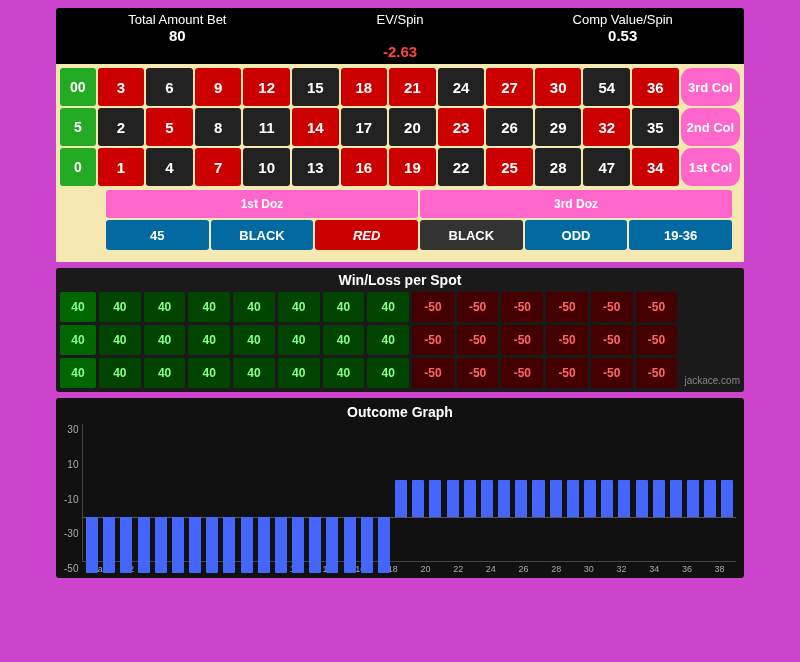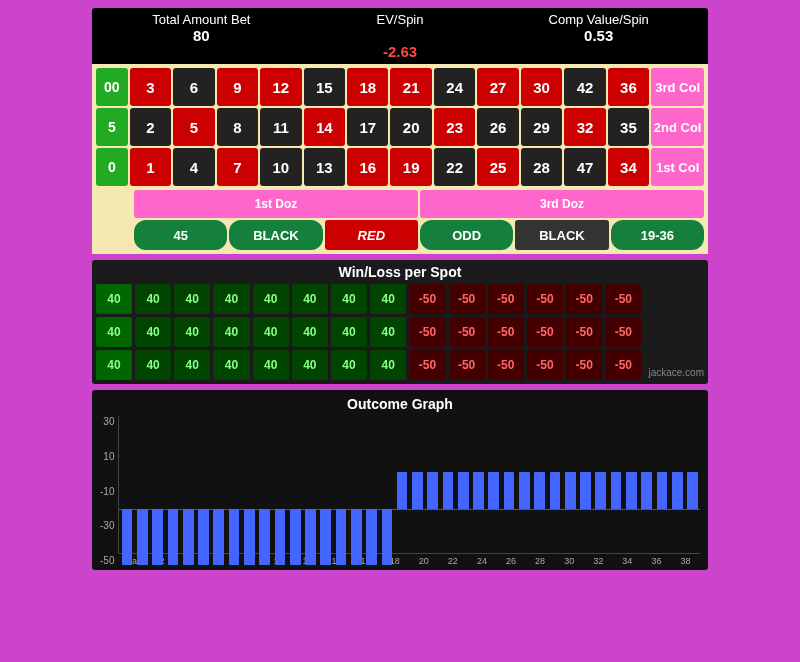--- a/index.html
+++ b/index.html
@@ -4,21 +4,21 @@
   <style>
     * { margin: 0; padding: 0; box-sizing: border-box; }
     body {
       width: 800px;
       height: 662px;
       background: #cc44cc;
       font-family: Arial, sans-serif;
       overflow: hidden;
     }
     .main-container {
-      width: 616px;
+      width: 688px;
       margin: 8px auto;
     }
     
     .stats-bar {
       display: flex;
       justify-content: space-between;
       background: #000;
       padding: 4px 10px;
       color: white;
       text-align: center;
@@ -71,28 +71,28 @@
     .col-label {
       width: 60px;
       height: 38px;
       display: flex;
       align-items: center;
       justify-content: center;
       background: #ff66cc;
       color: white;
       font-weight: bold;
       font-size: 13px;
-      border-radius: 3px;
+      border-radius: 11px;
       text-align: center;
     }
 
     
     .outside-bets {
       background: #f5e8b0;
-      padding: 4px;
+      padding: 12px;
       padding-top: 0;
     }
     .dozen-row {
       display: flex;
       gap: 2px;
       margin-left: 38px;
     }
     .dozen-cell {
       flex: 1;
       height: 28px;
@@ -115,21 +115,21 @@
       flex: 1;
       height: 30px;
       display: flex;
       align-items: center;
       justify-content: center;
       font-weight: bold;
       font-size: 13px;
       border-radius: 3px;
       color: white;
     }
-    .bet-cell.orange { background: #15803d; border-radius: 12px; }
+    .bet-cell.orange { background: #0369a1; }
     .bet-cell.red { background: #cc0000; font-style: italic; }
     .bet-cell.black { background: #333; }
 
     
     .winloss-section {
       background: #1a1a1a;
       margin-top: 6px;
       border-radius: 3px;
       padding: 4px;
     }
@@ -278,21 +278,21 @@
         <div class="num-cell red">3</div>
         <div class="num-cell black">6</div>
         <div class="num-cell red">9</div>
         <div class="num-cell red">12</div>
         <div class="num-cell black">15</div>
         <div class="num-cell red">18</div>
         <div class="num-cell red">21</div>
         <div class="num-cell black">24</div>
         <div class="num-cell red">27</div>
         <div class="num-cell red">30</div>
-        <div class="num-cell black">42</div>
+        <div class="num-cell black">54</div>
         <div class="num-cell red">36</div>
         <div class="col-label">3rd Col</div>
       </div>
       <div class="roulette-row">
         <div class="zero-cell">5</div>
         <div class="num-cell black">2</div>
         <div class="num-cell red">5</div>
         <div class="num-cell black">8</div>
         <div class="num-cell black">11</div>
         <div class="num-cell red">14</div>
@@ -325,22 +325,22 @@
 
   <div class="outside-bets">
     <div class="dozen-row" id="dozen-row">
         <div class="dozen-cell">1st Doz</div>
         <div class="dozen-cell">3rd Doz</div>
       </div>
     <div class="bet-row" id="bet-row">
         <div class="bet-cell orange">45</div>
         <div class="bet-cell orange">BLACK</div>
         <div class="bet-cell red">RED</div>
+        <div class="bet-cell black">BLACK</div>
         <div class="bet-cell orange">ODD</div>
-        <div class="bet-cell black">BLACK</div>
         <div class="bet-cell orange">19-36</div>
       </div>
   </div>
 
   <div class="winloss-section">
     <div class="winloss-title">Win/Loss per Spot</div>
     <div class="winloss-grid" id="winloss-grid">
         <div class="winloss-col-left">
           <div class="wl-zero">40</div>
           <div class="wl-zero">40</div>

